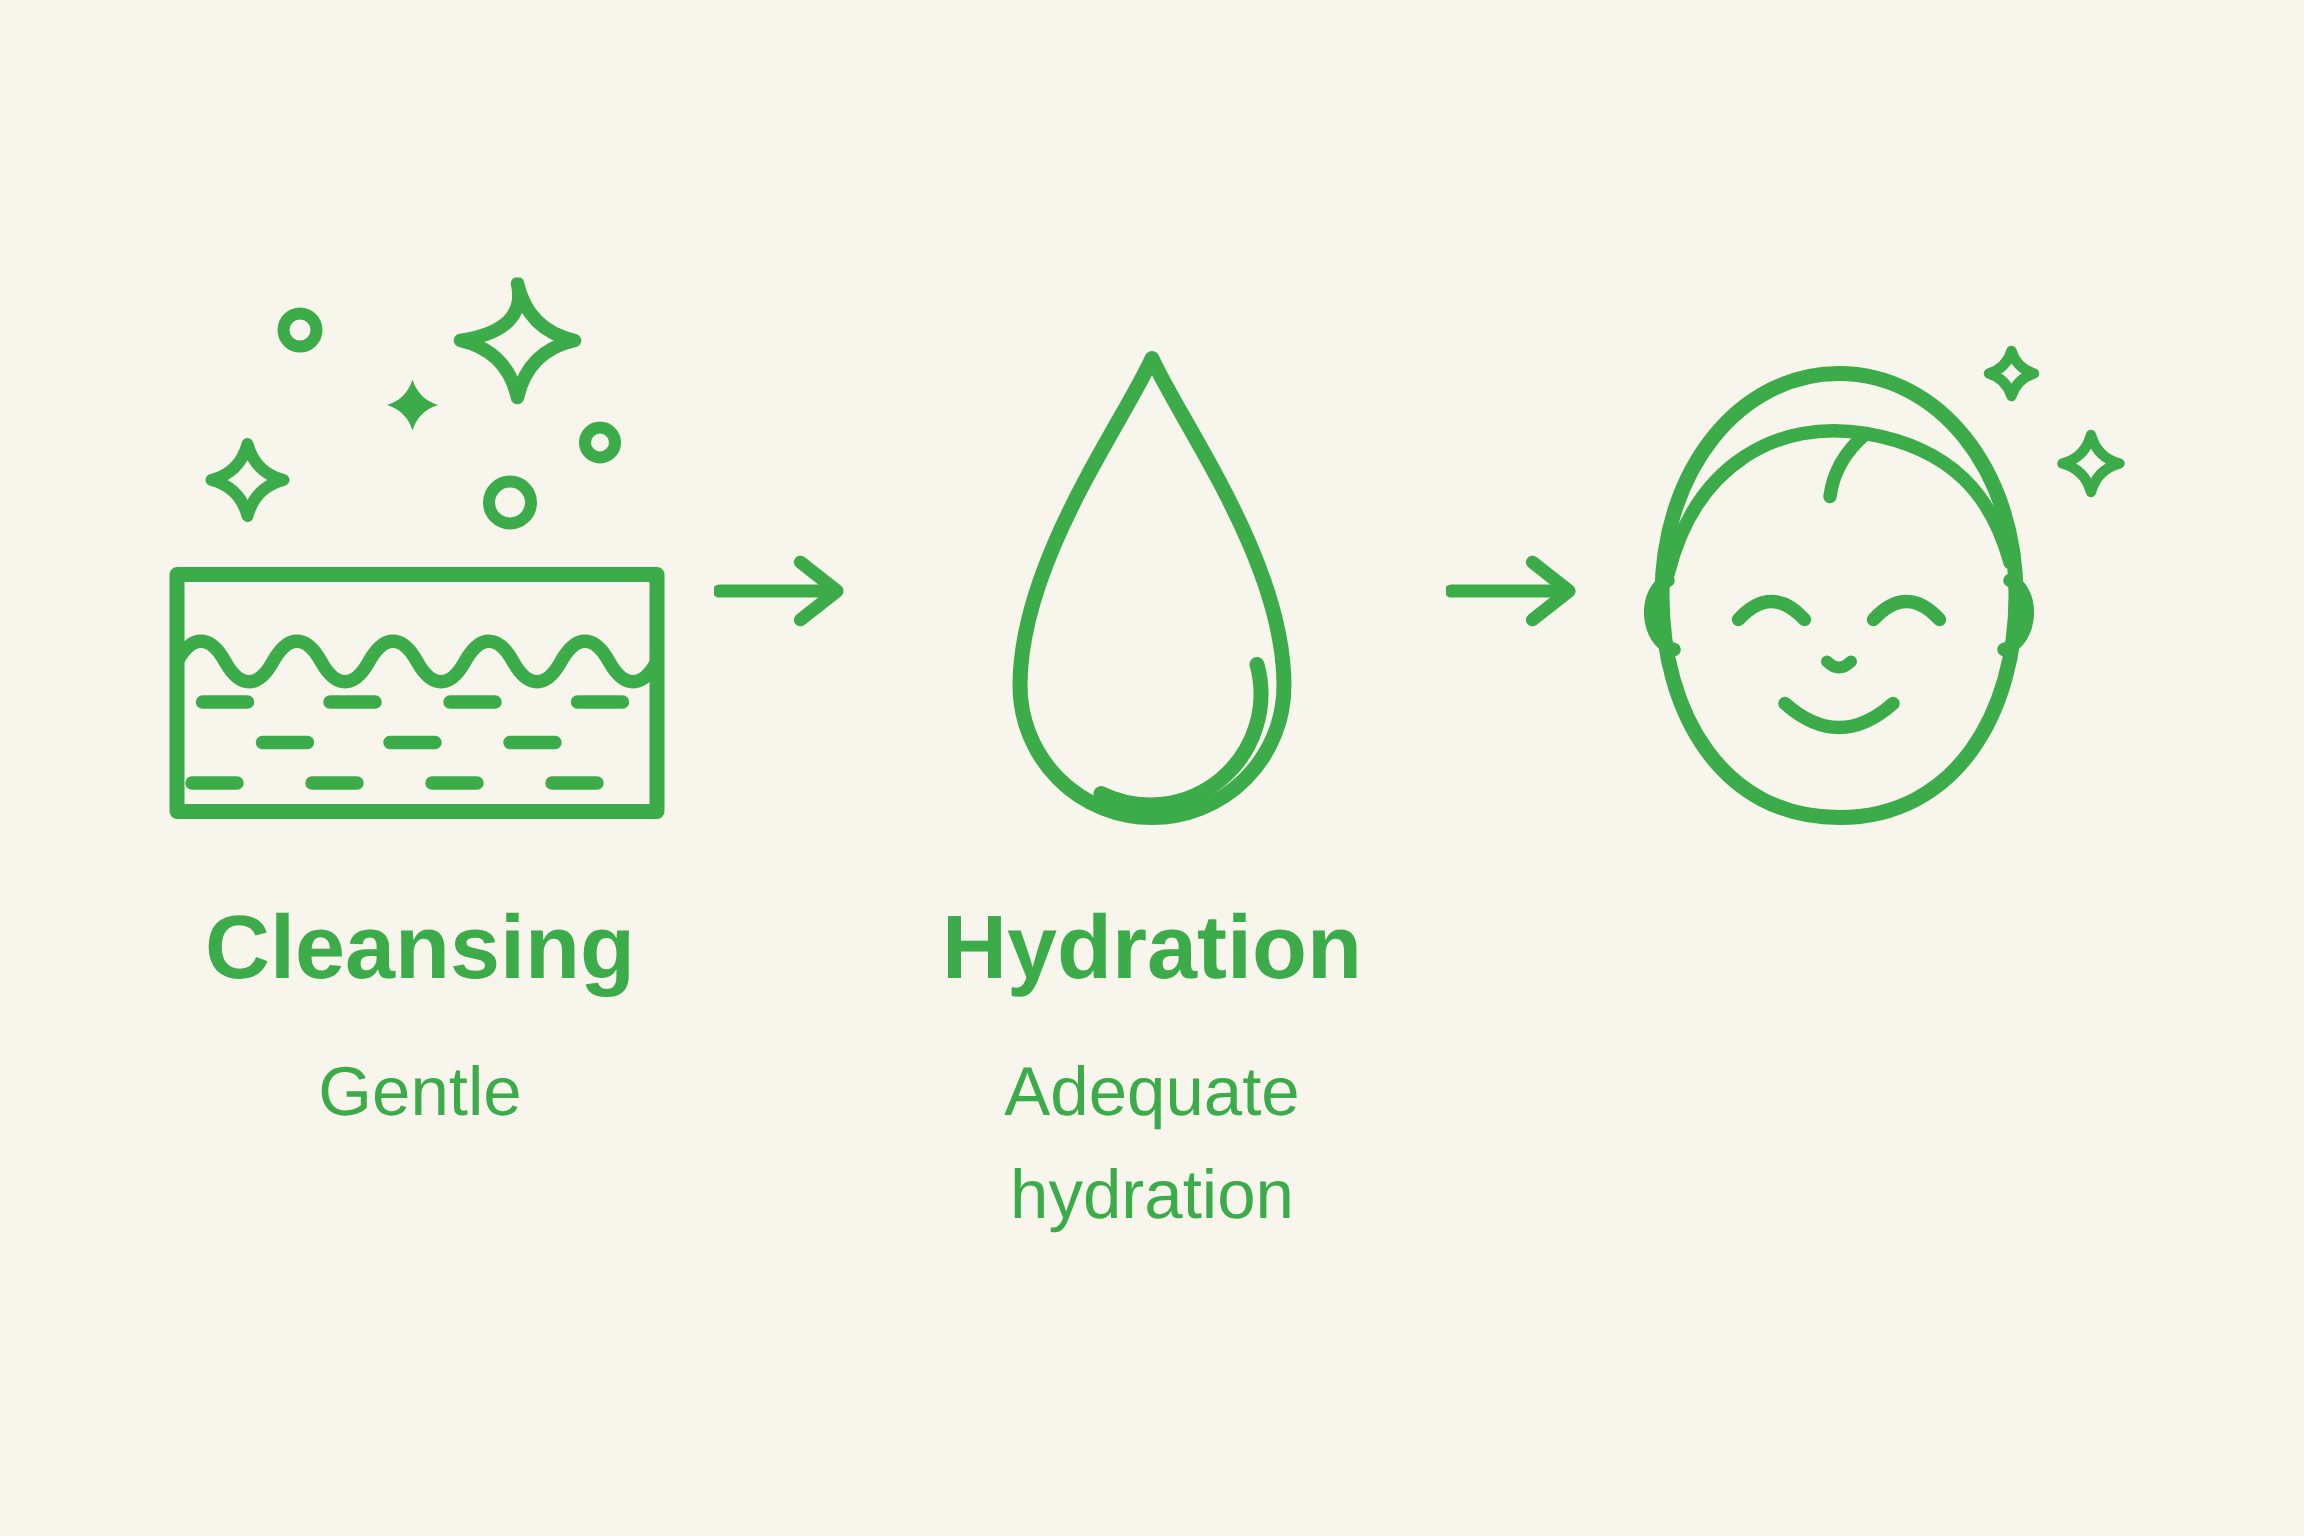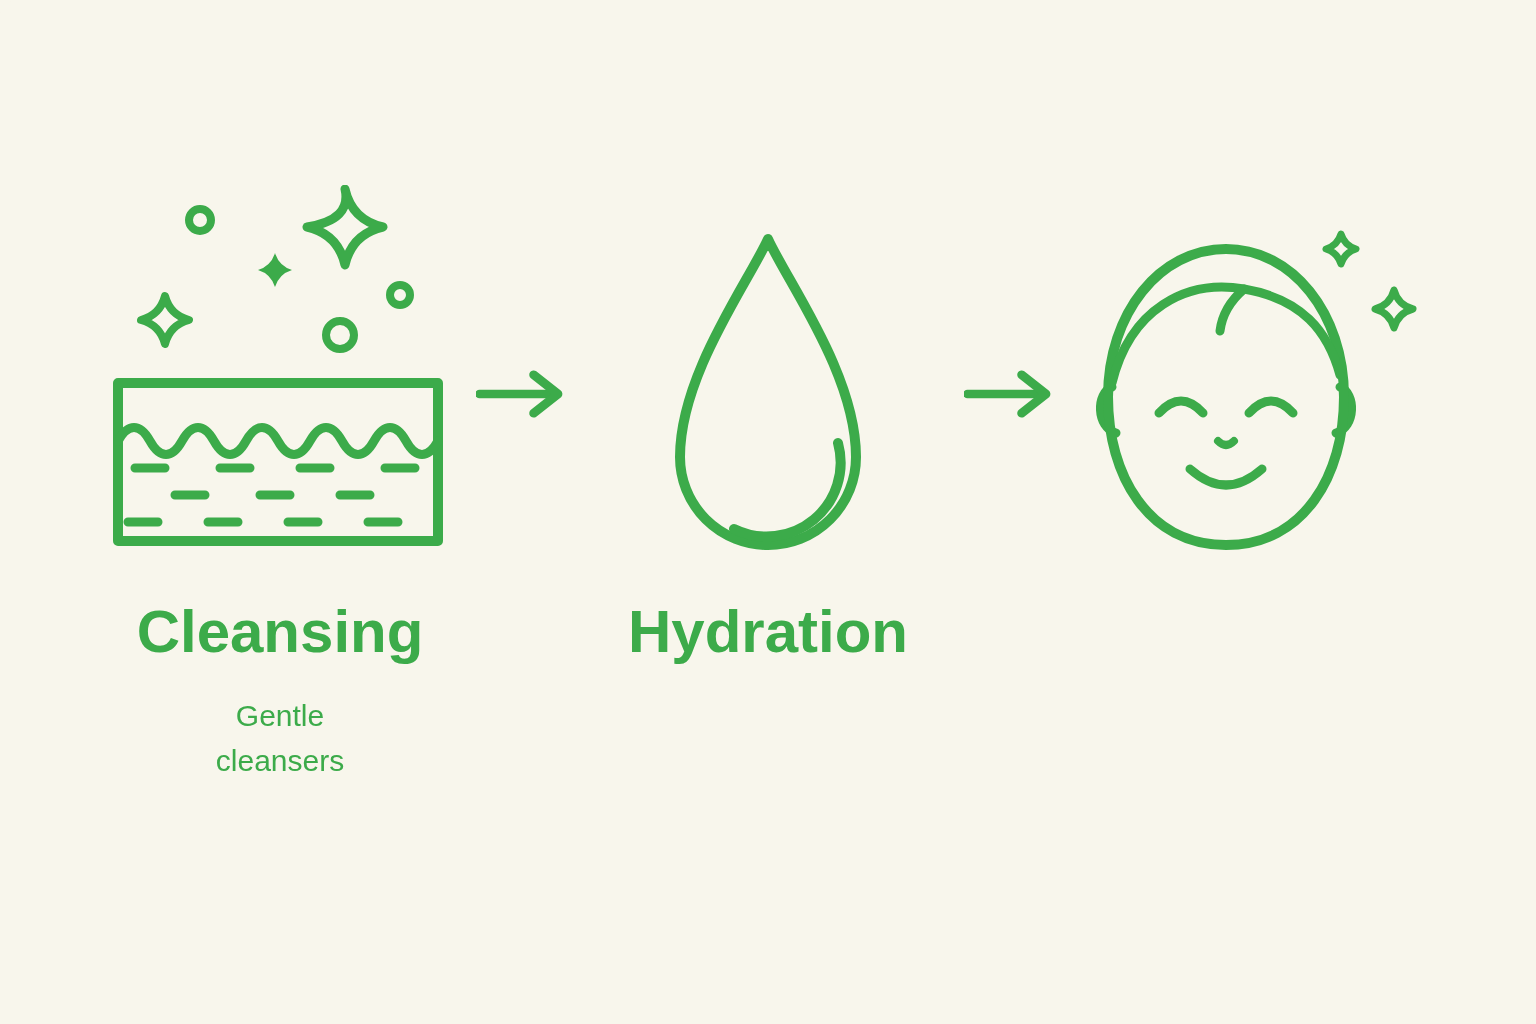--- a/index.html
+++ b/index.html
@@ -43,21 +43,21 @@
     margin: 45px 0 0 0;
     font-size: 60px;
     line-height: 1.05;
     font-weight: bold;
     white-space: nowrap;
     color: var(--accent);
     text-align: center;
   }
   .step-subtitle {
     margin: 30px 0 0 0;
-    font-size: 30px;
+    font-size: 46px;
     line-height: 1.5;
     font-weight: normal;
     color: var(--accent);
     text-align: center;
   }
   .arrow {
     width: 96px;
     margin-top: 182px;
     flex: 0 0 auto;
     display: flex;
@@ -95,38 +95,39 @@
         <path class="ln ln9" d="M235 4 Q242 35 273 42 Q242 49 235 80 Q228 49 197 42 Q242 35 235 4 Z"></path>
         <path class="fl" d="M165 68 Q169 81 182 85 Q169 89 165 102 Q161 89 148 85 Q161 81 165 68 Z"></path>
         <path class="ln ln8" d="M55 111 Q60 130 79 135 Q60 140 55 159 Q50 140 31 135 Q50 130 55 111 Z"></path>
 
         <rect class="ln" x="8" y="198" width="320" height="158"></rect>
         <path class="ln ln9" d="M8 256 c10 -18 22 -18 32 0 c10 18 22 18 32 0 c10 -18 22 -18 32 0 c10 18 22 18 32 0 c10 -18 22 -18 32 0 c10 18 22 18 32 0 c10 -18 22 -18 32 0 c10 18 22 18 32 0 c10 -18 22 -18 32 0 c10 18 22 18 32 0"></path>
         <path class="ln ln9" d="M25 283 h30 M110 283 h30 M190 283 h30 M275 283 h30 M65 310 h30 M150 310 h30 M230 310 h30 M18 337 h30 M98 337 h30 M178 337 h30 M258 337 h30"></path>
       </svg>
     </div>
     <h2 class="step-title">Cleansing</h2>
-    <p class="step-subtitle"><span>Gentle</span><br><span>cleansers</span></p>
+    <p class="step-subtitle"><span>Gentle</span><br></p>
   </div>
 
   <div class="arrow">
     <svg width="100" height="64" viewBox="0 0 110 64">
       <path class="ln" d="M4 32 H 86"></path>
       <path class="ln" d="M66 10 L 94 32 L 66 54"></path>
     </svg>
   </div>
 
   <div class="step">
     <div class="icon-wrap">
       <svg width="240" height="330" viewBox="0 0 240 330">
         <path class="ln" d="M120 14 C 100 58 32 150 32 232 A 88 88 0 0 0 208 232 C 208 150 140 58 120 14 Z"></path>
         <path class="ln" d="M86 304 A 74 74 0 0 0 190 218"></path>
       </svg>
     </div>
     <h2 class="step-title">Hydration</h2>
+    <p class="step-subtitle"><span>Adequate</span><br><span>hydration</span></p>
   </div>
 
   <div class="arrow">
     <svg width="100" height="64" viewBox="0 0 110 64">
       <path class="ln" d="M4 32 H 86"></path>
       <path class="ln" d="M66 10 L 94 32 L 66 54"></path>
     </svg>
   </div>
 
   <div class="step">

